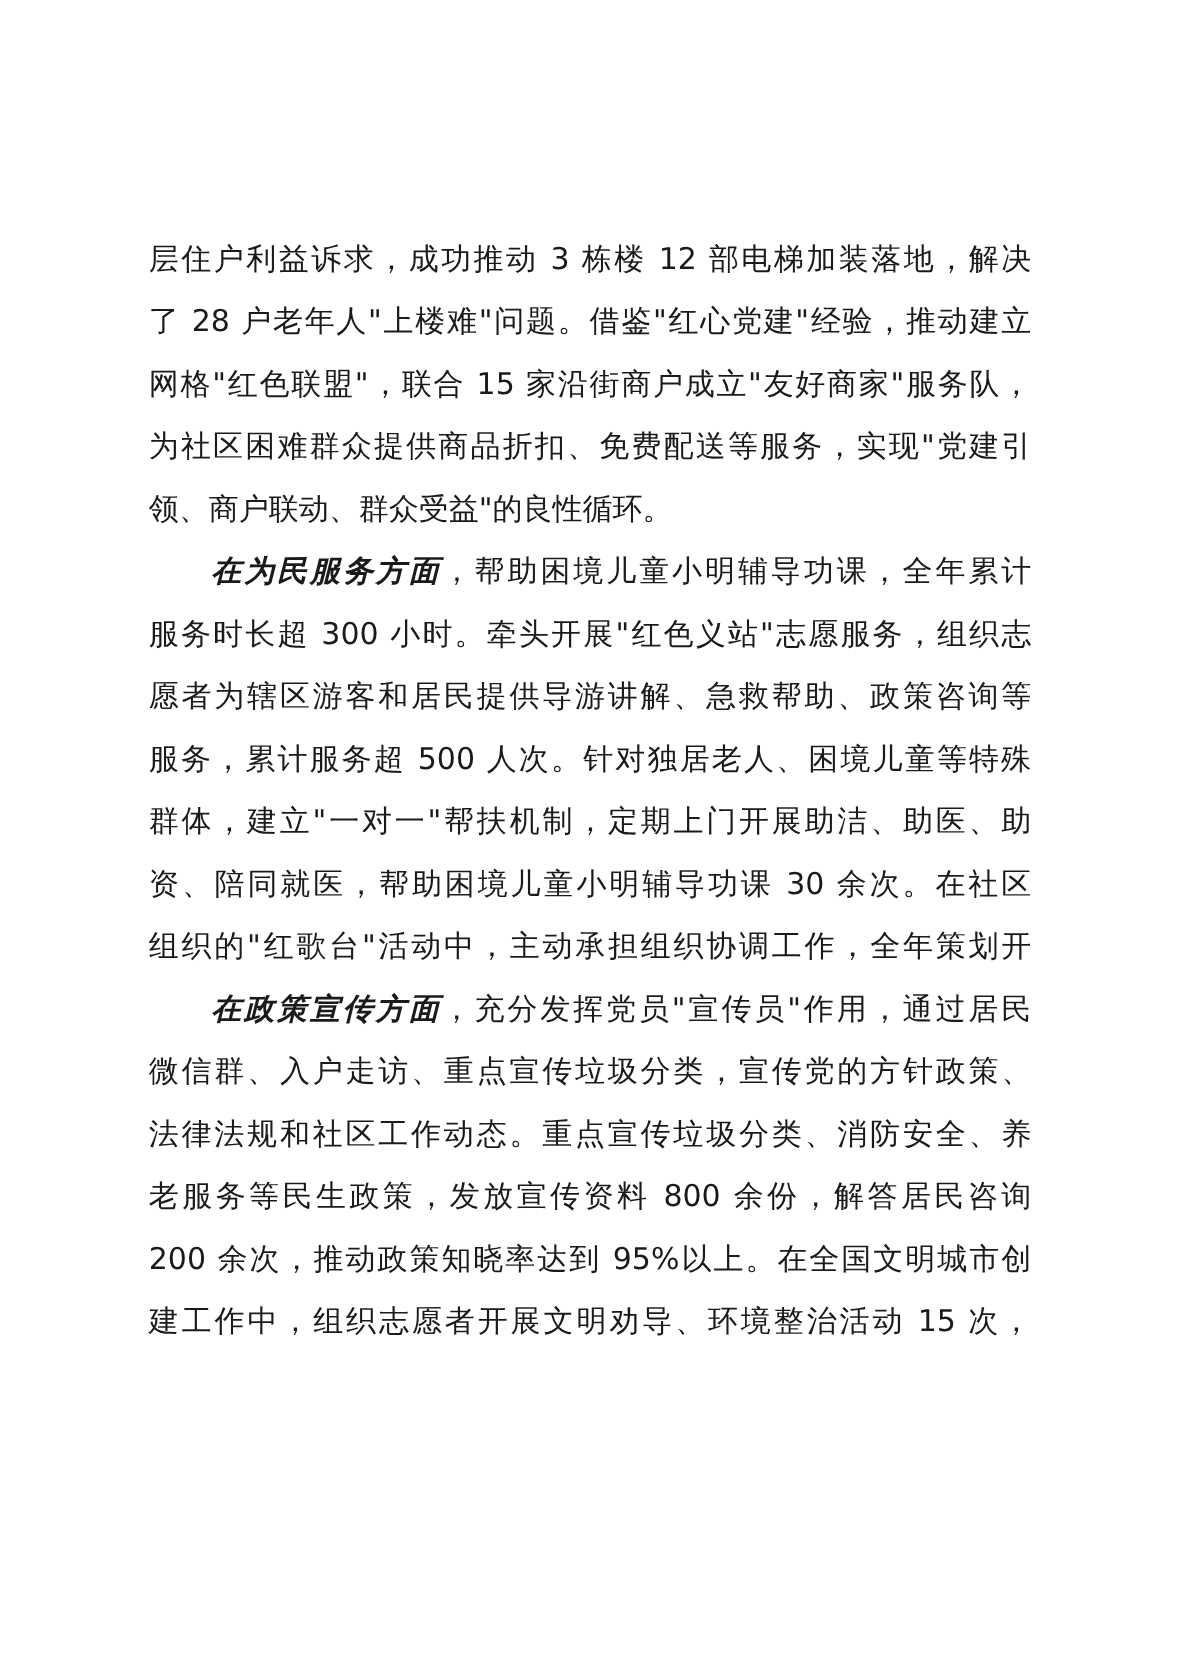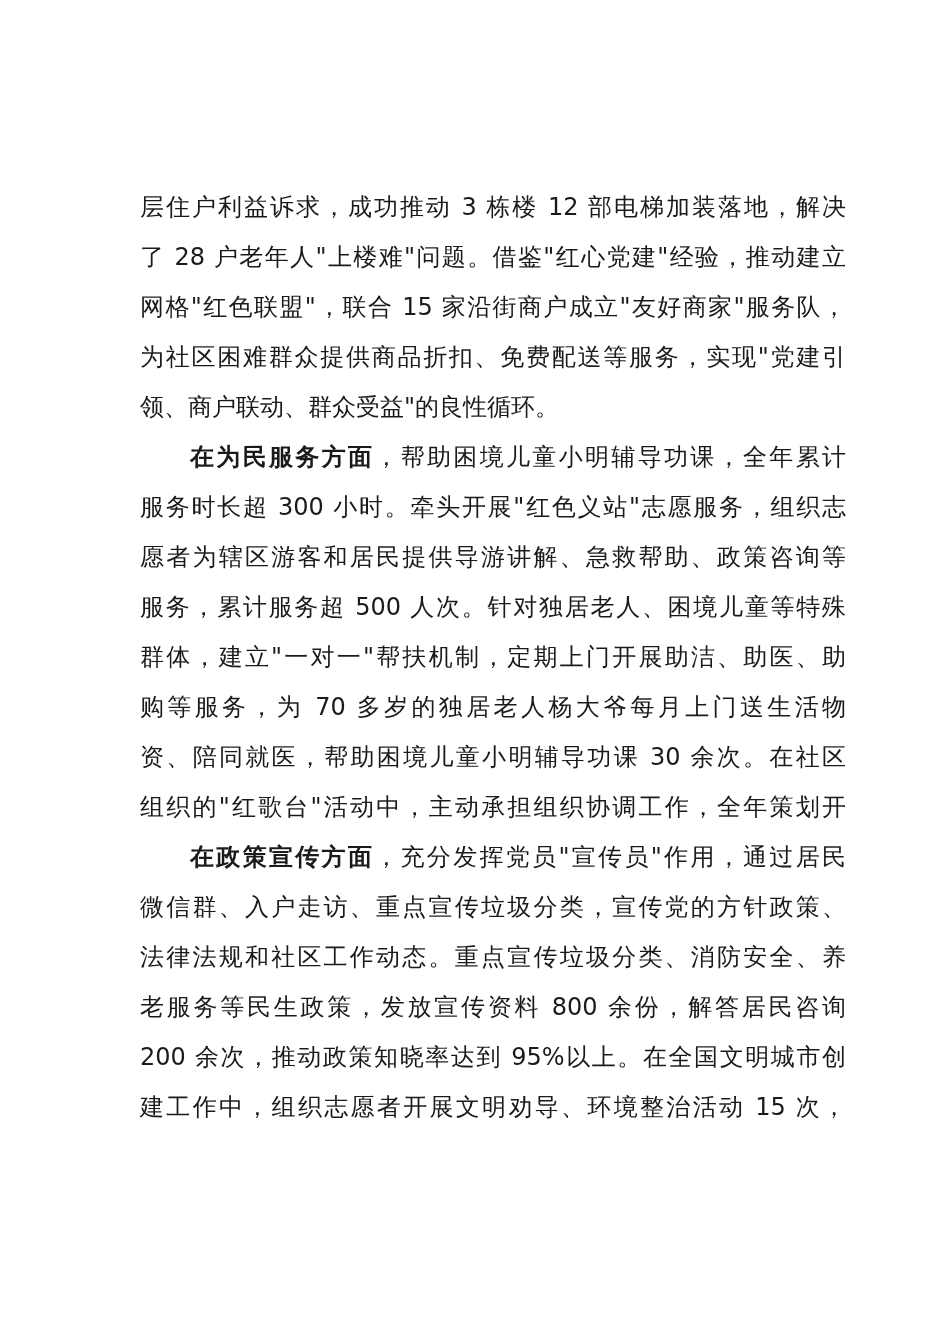--- a/index.html
+++ b/index.html
@@ -10,41 +10,42 @@
     body {
       width: 950px;
       height: 1344px;
       position: relative;
       overflow: hidden;
       font-family: "DejaVu Sans", "Liberation Sans", sans-serif;
       color: #1a1a1a;
     }
     .page {
       position: absolute;
-      left: 140px;
+      left: 119px;
       top: 182px;
       width: 706px;
     }
     .line {
       height: 50px;
       line-height: 50px;
       font-size: 24px;
       white-space: nowrap;
       text-align: justify;
       text-align-last: justify;
       letter-spacing: 0px;
     }
     .line.last {
       text-align-last: left;
     }
     .line.indent {
       padding-left: 50px;
     }
     .bold {
       font-weight: bold;
+      font-style: italic;
     }
   </style>
 </head>
 <body>
 
 <div class="page">
 
   <div>
     <div class="line">层住户利益诉求，成功推动 3 栋楼 12 部电梯加装落地，解决</div>
     <div class="line">了 28 户老年人"上楼难"问题。借鉴"红心党建"经验，推动建立</div>
@@ -52,21 +53,20 @@
     <div class="line">为社区困难群众提供商品折扣、免费配送等服务，实现"党建引</div>
     <div class="line last">领、商户联动、群众受益"的良性循环。</div>
   </div>
 
   <div>
     <div class="line indent"><span class="bold">在为民服务方面</span><span>，帮助困境儿童小明辅导功课，全年累计</span></div>
     <div class="line">服务时长超 300 小时。牵头开展"红色义站"志愿服务，组织志</div>
     <div class="line">愿者为辖区游客和居民提供导游讲解、急救帮助、政策咨询等</div>
     <div class="line">服务，累计服务超 500 人次。针对独居老人、困境儿童等特殊</div>
     <div class="line">群体，建立"一对一"帮扶机制，定期上门开展助洁、助医、助</div>
-    <div class="line">购等服务，为 70 多岁的独居老人杨大爷每月上门送生活物</div>
     <div class="line">资、陪同就医，帮助困境儿童小明辅导功课 30 余次。在社区</div>
     <div class="line">组织的"红歌台"活动中，主动承担组织协调工作，全年策划开</div>
   </div>
 
   <div>
     <div class="line indent"><span class="bold">在政策宣传方面</span><span>，充分发挥党员"宣传员"作用，通过居民</span></div>
     <div class="line">微信群、入户走访、重点宣传垃圾分类，宣传党的方针政策、</div>
     <div class="line">法律法规和社区工作动态。重点宣传垃圾分类、消防安全、养</div>
     <div class="line">老服务等民生政策，发放宣传资料 800 余份，解答居民咨询</div>
     <div class="line">200 余次，推动政策知晓率达到 95%以上。在全国文明城市创</div>

